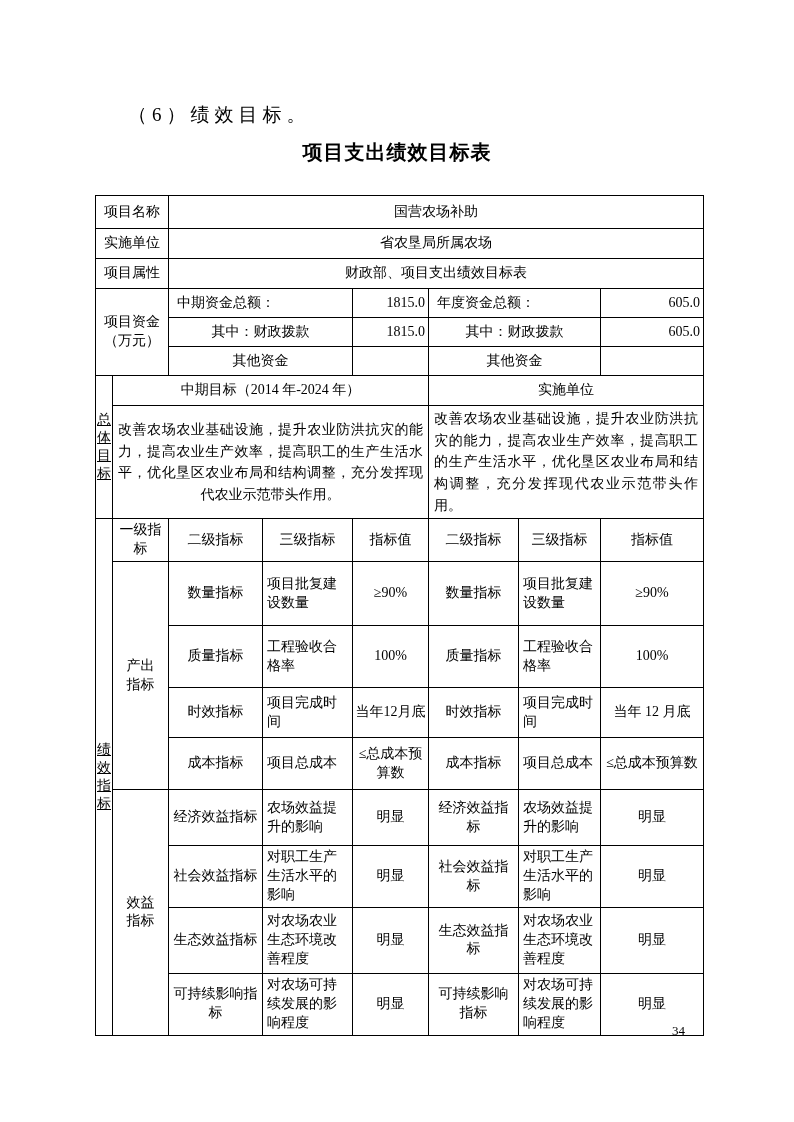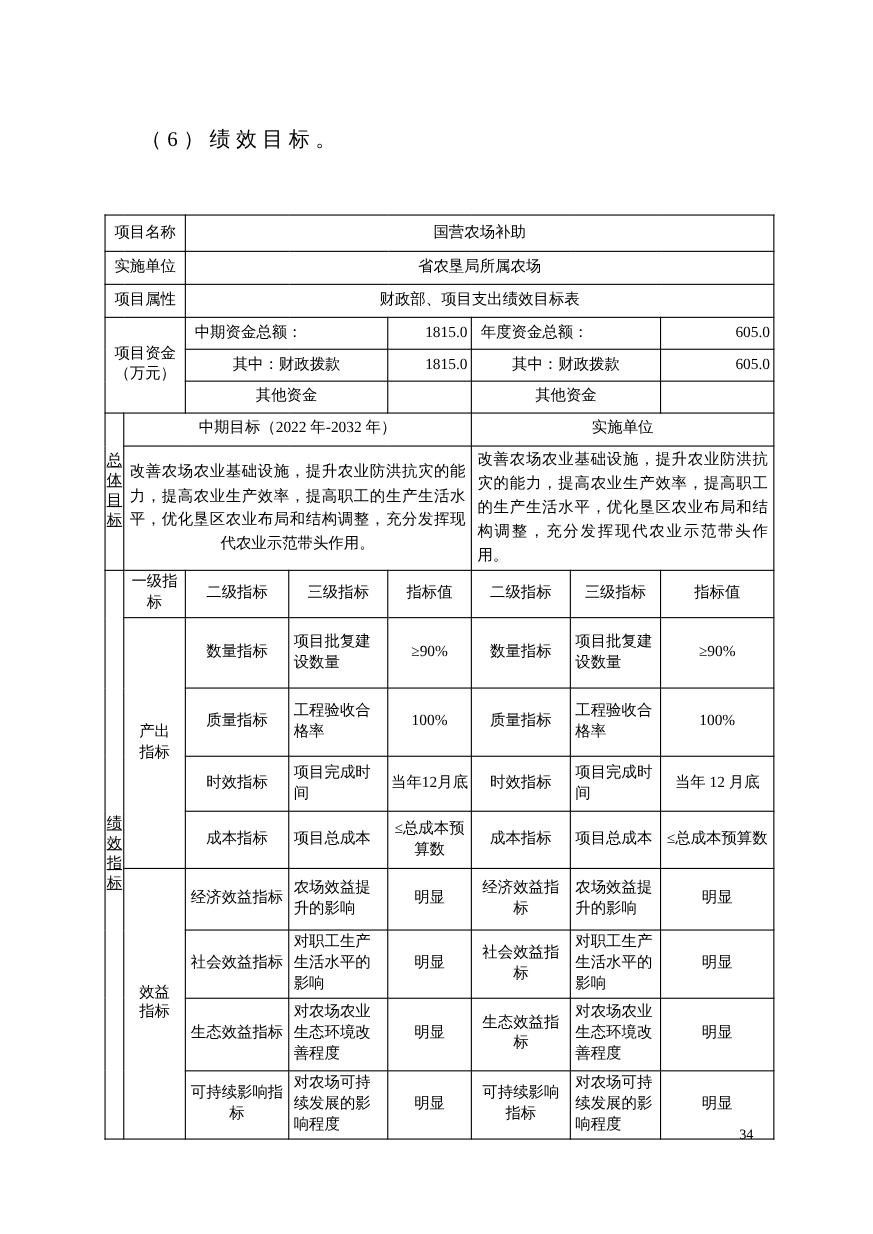--- a/index.html
+++ b/index.html
@@ -6,21 +6,21 @@
   html,body { background: #ffffff; }
   body { font-family: "Liberation Serif", "DejaVu Serif", serif; color: #000; }
   .page {
     position: relative;
     width: 794px; height: 1122px;
     background: #fff;
     overflow: hidden;
   }
   .heading {
     position: absolute; top: 102px; left: 128px;
-    font-size: 19px; letter-spacing: 5px; font-weight: 500; margin-top: 12px;
+    font-size: 19px; letter-spacing: 5px; font-weight: 500;
   }
   .doc-title {
     position: absolute; top: 139px; left: 0; width: 794px;
     text-align: center; font-size: 20px; font-weight: bold; letter-spacing: 1px;
   }
   .doc-subtitle {
     position: absolute; top: 174px; left: 0; width: 794px;
     text-align: center; font-size: 14px;
   }
   table.main {
@@ -64,20 +64,21 @@
     position: absolute; top: 1023px; left: 672px;
     font-size: 13px;
   }
 </style>
 </head>
 <body>
 
 <div class="page">
 
   <div class="heading">（6）绩效目标。</div>
+  <div class="doc-title">项目支出绩效目标表</div>
 
   <table class="main">
     <colgroup>
       <col style="width:17px">
         <col style="width:56px">
         <col style="width:94px">
         <col style="width:90px">
       <col style="width:76px">
         <col style="width:90px">
         <col style="width:82px">
@@ -113,21 +114,21 @@
     </tr>
     <tr class="r-fund">
       <td colspan="2">其他资金</td>
       <td class="num"></td>
       <td colspan="2">其他资金</td>
       <td class="num"></td>
     </tr>
 
     <tr class="r-goalhead">
       <td rowspan="2" class="vcell">总体目标</td>
-      <td colspan="4">中期目标（2022 年-2032 年）</td>
+      <td colspan="4">中期目标（2014 年-2024 年）</td>
       <td colspan="3">实施单位</td>
     </tr>
     <tr class="r-goalbody">
       <td colspan="4" class="goal-text">改善农场农业基础设施，提升农业防洪抗灾的能力，提高农业生产效率，提高职工的生产生活水平，优化垦区农业布局和结构调整，充分发挥现代农业示范带头作用。</td>
       <td colspan="3" class="goal-text-annual">改善农场农业基础设施，提升农业防洪抗灾的能力，提高农业生产效率，提高职工的生产生活水平，优化垦区农业布局和结构调整，充分发挥现代农业示范带头作用。</td>
     </tr>
 
     <tr class="r-indhead">
       <td rowspan="9" class="vcell">绩效指标</td>
       <td>一级指标</td>

